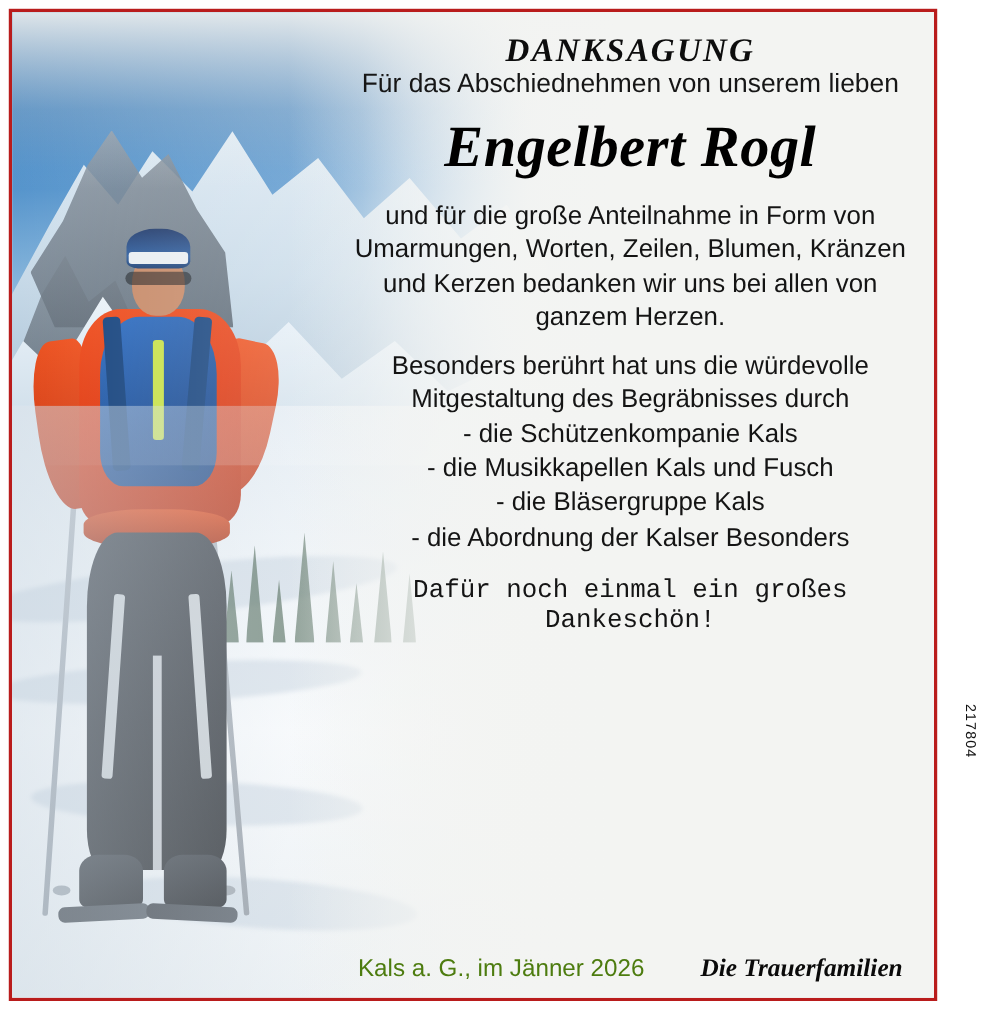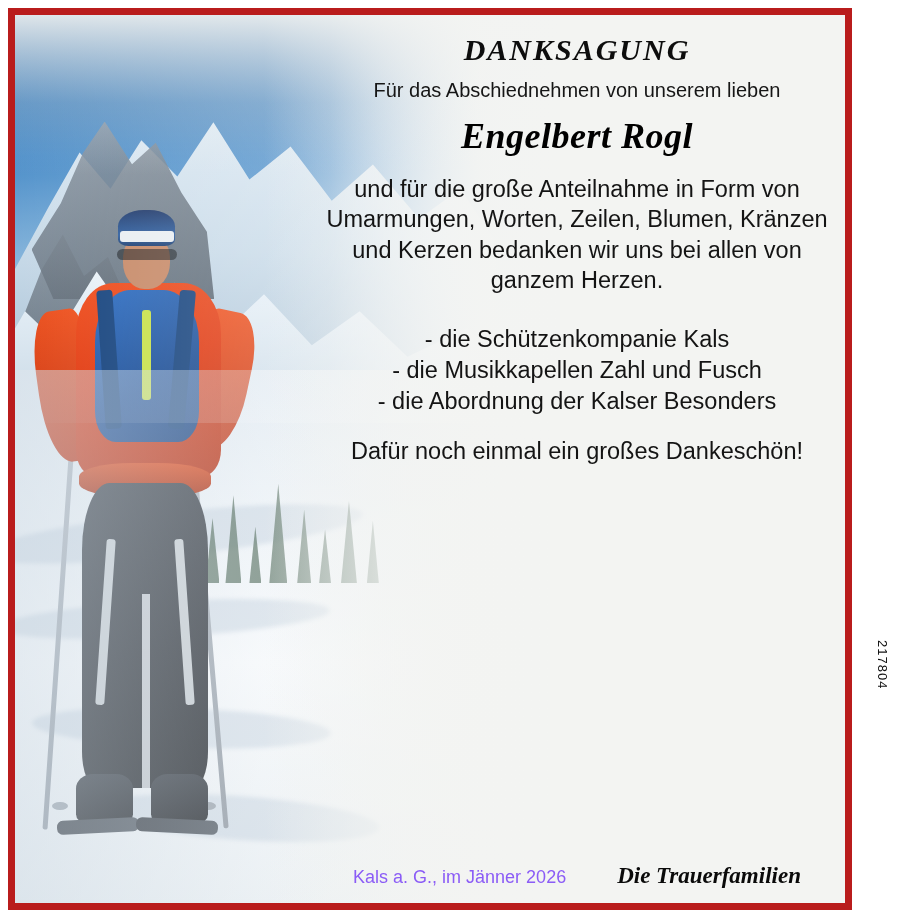--- a/index.html
+++ b/index.html
@@ -17,21 +17,21 @@
     background: #ffffff;
     overflow: hidden;
   }
   
   .ad-frame {
     position: absolute;
     left: 8px;
     top: 8px;
     width: 844px;
     height: 902px;
-    border: 7px solid #b91c1c;
+    border: 3px solid #b91c1c;
     box-sizing: border-box;
     background: #f3f4f2;
     overflow: hidden;
   }
   
   .photo {
     position: absolute;
     left: 0; top: 0;
     width: 100%;
     height: 100%;
@@ -334,68 +334,69 @@
   .kicker {
     font-family: "Liberation Serif", serif;
     font-weight: bold;
     font-style: italic;
     font-size: 30px;
     letter-spacing: 2px;
     margin-top: 18px;
     color: #0d0d0d;
   }
   .lead {
-    font-size: 20px;
-    margin-top: 12px;
+    font-size: 24px;
+    margin-top: 0;
     color: #161616;
   }
   .name {
     font-family: "Liberation Serif", serif;
     font-weight: bold;
     font-style: italic;
-    font-size: 36px;
+    font-size: 53px;
     margin-top: 16px;
     letter-spacing: 0.5px;
     color: #000000;
     line-height: 1.05;
   }
   .para {
     font-size: 23.5px;
     line-height: 1.30;
     margin-top: 18px;
     color: #141414;
     text-align: center;
   }
   .para.tight { margin-top: 14px; }
   .list {
-    margin-top: 28px;
+    margin-top: 1px;
     font-size: 23.5px;
     line-height: 1.33;
     text-align: center;
     color: #141414;
   }
   .list-item { white-space: nowrap; }
   .closing {
     font-size: 23.5px;
     margin-top: 20px;
     color: #141414;
+    font-family: Liberation Mono, monospace;
   }
   .signature-row {
     position: absolute;
     left: 0;
     right: 0;
     bottom: 14px;
     display: flex;
     align-items: baseline;
     justify-content: center;
     gap: 28px;
   }
   .place-date {
-    font-size: 18px;
-    color: #8b5cf6;
+    font-size: 22px;
+    color: #4d7c0f;
   }
   .family {
     font-family: "Liberation Serif", serif;
     font-weight: bold;
     font-style: italic;
     font-size: 23px;
     color: #0a0a0a;
     margin-left: 23px;
   }
   
@@ -473,24 +474,26 @@
       <div class="photo-fade"></div>
       <div class="photo-fade-top"></div>
     </div>
 
     <div class="text-col">
       <div class="kicker">DANKSAGUNG</div>
       <div class="lead">Für das Abschiednehmen von unserem lieben</div>
       <div class="name">Engelbert Rogl</div>
 
       <div class="para">und für die große Anteilnahme in Form von Umarmungen, Worten, Zeilen, Blumen, Kränzen und Kerzen bedanken wir uns bei allen von ganzem Herzen.</div>
+      <div class="para tight">Besonders berührt hat uns die würdevolle Mitgestaltung des Begräbnisses durch</div>
 
       <div class="list">
         <div class="list-item">- die Schützenkompanie Kals</div>
-        <div class="list-item">- die Musikkapellen Zahl und Fusch</div>
+        <div class="list-item">- die Musikkapellen Kals und Fusch</div>
+        <div class="list-item">- die Bläsergruppe Kals</div>
         <div class="list-item">- die Abordnung der Kalser Besonders</div>
       </div>
 
       <div class="closing">Dafür noch einmal ein großes Dankeschön!</div>
 
       <div class="signature-row">
         <div class="place-date">Kals a. G., im Jänner 2026</div>
         <div class="family">Die Trauerfamilien</div>
       </div>
     </div>

